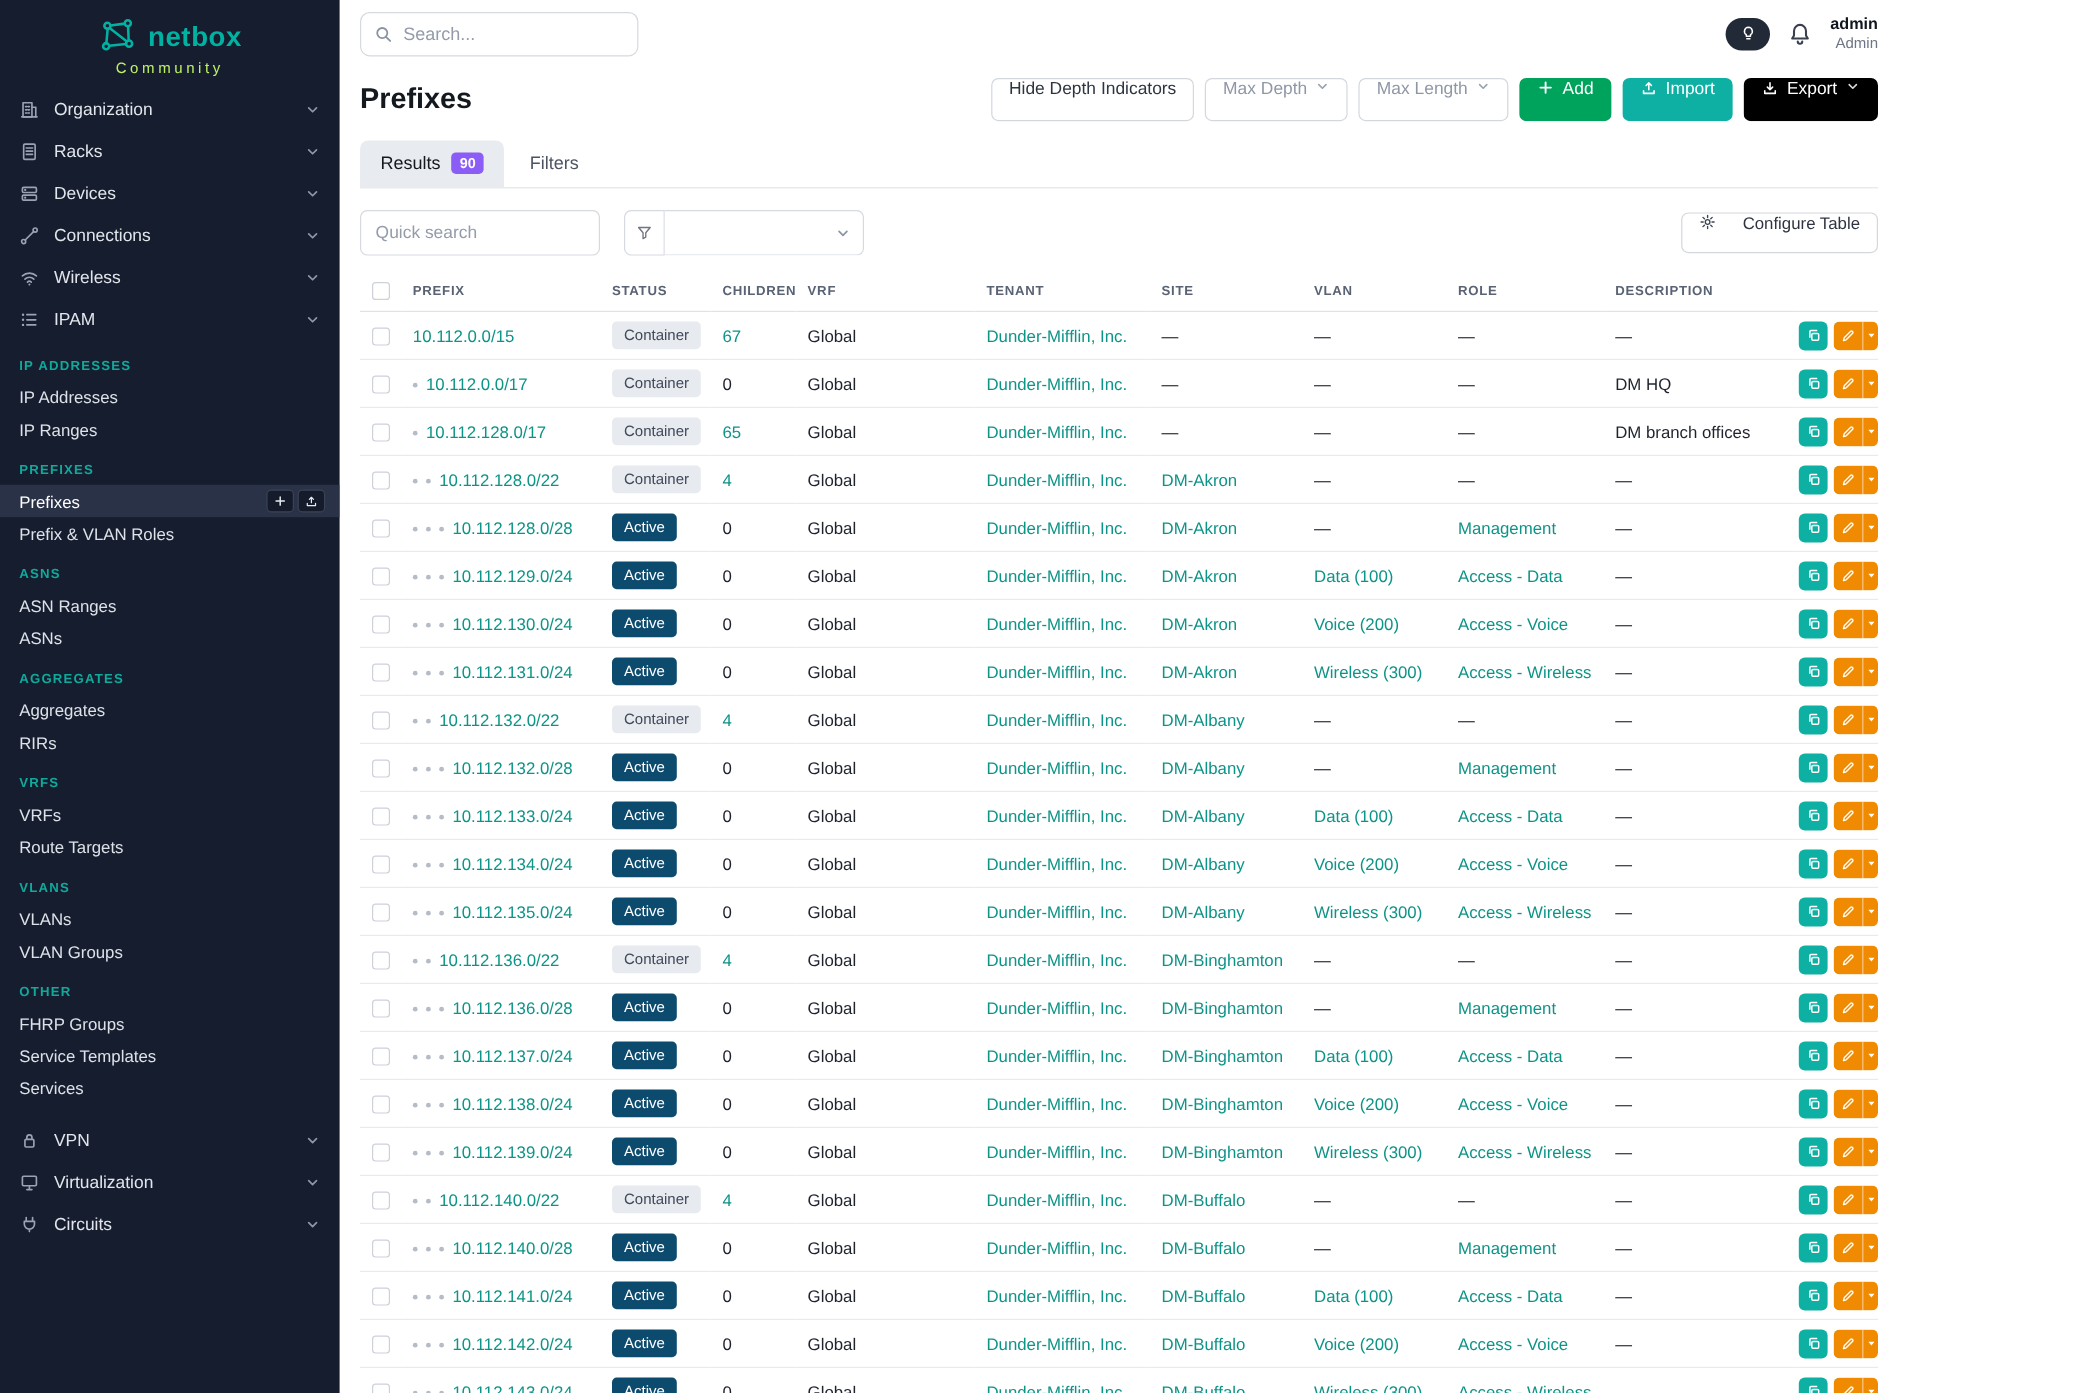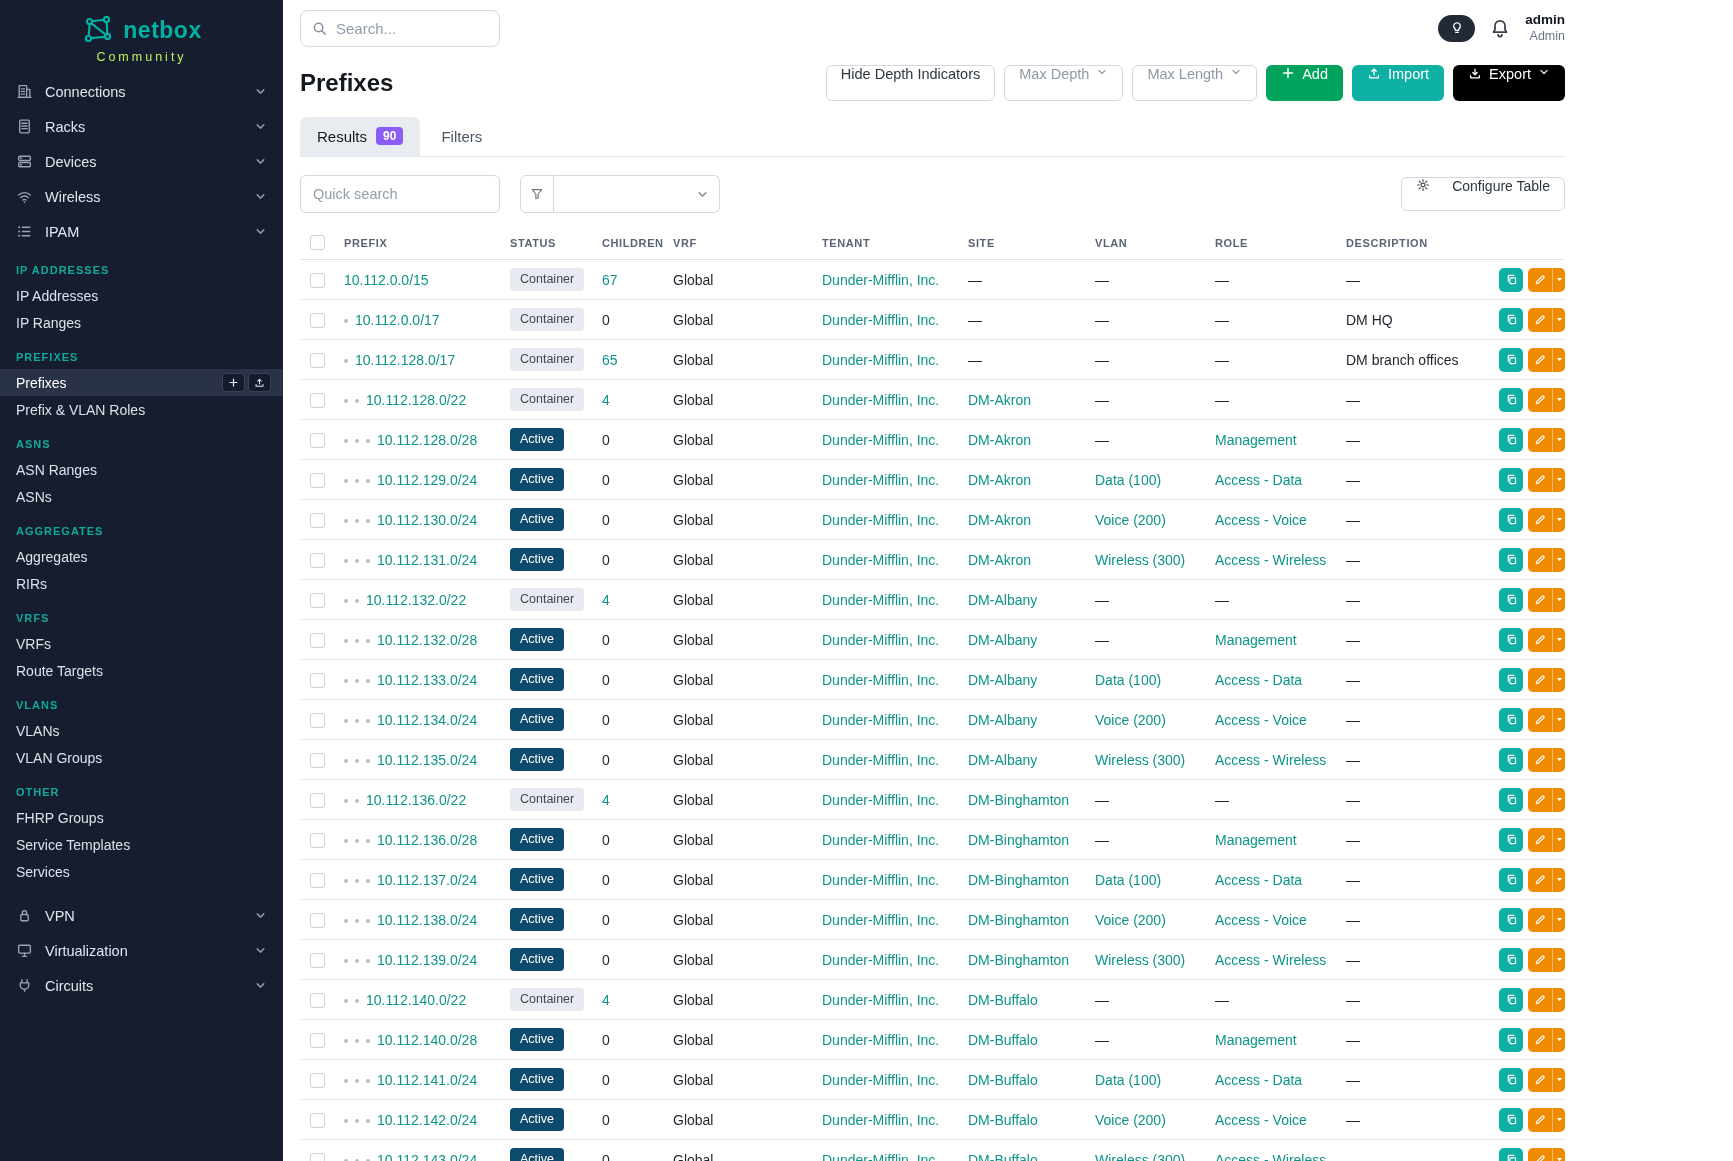--- a/index.html
+++ b/index.html
@@ -26,21 +26,21 @@
   .side-item { display:flex; align-items:center; height:27px; padding:0 12px 0 16px; font-size:14px; color:#dde1e8; cursor:pointer; }
   .side-item.active { background:#2a3247; color:#ffffff; justify-content:space-between; }
   .mini-actions { display:flex; gap:3px; }
   .mini-btn { width:23px; height:19px; border-radius:4px; background:#151b2a; border:1px solid #3a4257; color:#e8ebf0; display:flex; align-items:center; justify-content:center; cursor:pointer; padding:0; }
   .mini-btn [data-icon] { width:11px; height:11px; }
 
   
   .main { flex:1; height:100%; overflow:hidden; }
   .content { width:1265px; margin-left:17px; }
   .topbar { height:56px; display:flex; align-items:center; justify-content:space-between; }
-  .search-box { width:200px; height:37px; border:1px solid #d5dae1; border-radius:8px; display:flex; align-items:center; padding:0 11px; gap:9px; background:#fff; }
+  .search-box { width:232px; height:37px; border:1px solid #d5dae1; border-radius:8px; display:flex; align-items:center; padding:0 11px; gap:9px; background:#fff; }
   .search-box .ic { width:15px; height:15px; color:#8b93a2; flex:0 0 auto; }
   .search-box input { border:none; outline:none; font-size:15px; color:#343c4a; width:100%; font-family:inherit; background:transparent; }
   .search-box input::placeholder { color:#939bab; }
   .topbar-right { display:flex; align-items:center; gap:15px; }
   .bulb-pill { width:37px; height:27px; border-radius:14px; background:#222a38; border:none; color:#ffffff; display:flex; align-items:center; justify-content:center; cursor:pointer; }
   .bulb-pill [data-icon] { width:14px; height:14px; }
   .bell { width:20px; height:20px; color:#39404e; cursor:pointer; }
   .user { text-align:right; line-height:1.25; cursor:pointer; }
   .user-name { font-size:13.5px; font-weight:700; color:#12161f; }
   .user-role { font-size:12.5px; color:#6e7686; }
@@ -117,21 +117,21 @@
   </div>
   <nav id="sidebar-nav">
       <div class="side-group">
         <span data-icon="organization" class="gi">
           <svg viewBox="0 0 16 16" fill="none" stroke="currentColor" stroke-linecap="round" stroke-linejoin="round" stroke-width="1.3">
             <rect x="3" y="2.5" width="7" height="11"></rect>
             <path d="M10 6h3v7.5"></path>
             <path d="M5 5.5h1M7 5.5h1M5 8h1M7 8h1M5 10.5h1M7 10.5h1M2 13.5h12"></path>
           </svg>
         </span>
-        <span class="gl">Connections</span>
+        <span class="gl">Organization</span>
         <span data-icon="chevron-down" class="chev">
           <svg viewBox="0 0 16 16" fill="none" stroke="currentColor" stroke-linecap="round" stroke-linejoin="round" stroke-width="1.8">
             <path d="M4 6l4 4 4-4"></path>
           </svg>
         </span>
       </div>
       <div class="side-group">
         <span data-icon="racks" class="gi">
           <svg viewBox="0 0 16 16" fill="none" stroke="currentColor" stroke-linecap="round" stroke-linejoin="round" stroke-width="1.3">
             <rect x="3.5" y="2" width="9" height="12" rx="1"></rect>
@@ -147,20 +147,35 @@
       </div>
       <div class="side-group">
         <span data-icon="devices" class="gi">
           <svg viewBox="0 0 16 16" fill="none" stroke="currentColor" stroke-linecap="round" stroke-linejoin="round" stroke-width="1.3">
             <rect x="2.5" y="3" width="11" height="4" rx="1"></rect>
             <rect x="2.5" y="9" width="11" height="4" rx="1"></rect>
             <path d="M4.7 5h.01M4.7 11h.01" stroke-width="1.8"></path>
           </svg>
         </span>
         <span class="gl">Devices</span>
+        <span data-icon="chevron-down" class="chev">
+          <svg viewBox="0 0 16 16" fill="none" stroke="currentColor" stroke-linecap="round" stroke-linejoin="round" stroke-width="1.8">
+            <path d="M4 6l4 4 4-4"></path>
+          </svg>
+        </span>
+      </div>
+      <div class="side-group">
+        <span data-icon="connections" class="gi">
+          <svg viewBox="0 0 16 16" fill="none" stroke="currentColor" stroke-linecap="round" stroke-linejoin="round" stroke-width="1.3">
+            <circle cx="3.5" cy="12.5" r="1.6"></circle>
+            <circle cx="12.5" cy="3.5" r="1.6"></circle>
+            <path d="M4.7 11.3L11.3 4.7"></path>
+          </svg>
+        </span>
+        <span class="gl">Connections</span>
         <span data-icon="chevron-down" class="chev">
           <svg viewBox="0 0 16 16" fill="none" stroke="currentColor" stroke-linecap="round" stroke-linejoin="round" stroke-width="1.8">
             <path d="M4 6l4 4 4-4"></path>
           </svg>
         </span>
       </div>
       <div class="side-group">
         <span data-icon="wireless" class="gi">
           <svg viewBox="0 0 16 16" fill="none" stroke="currentColor" stroke-linecap="round" stroke-linejoin="round" stroke-width="1.3">
             <path d="M2.5 6.5a8 8 0 0 1 11 0M4.5 9a5 5 0 0 1 7 0M6.5 11.4a2.2 2.2 0 0 1 3 0"></path>

